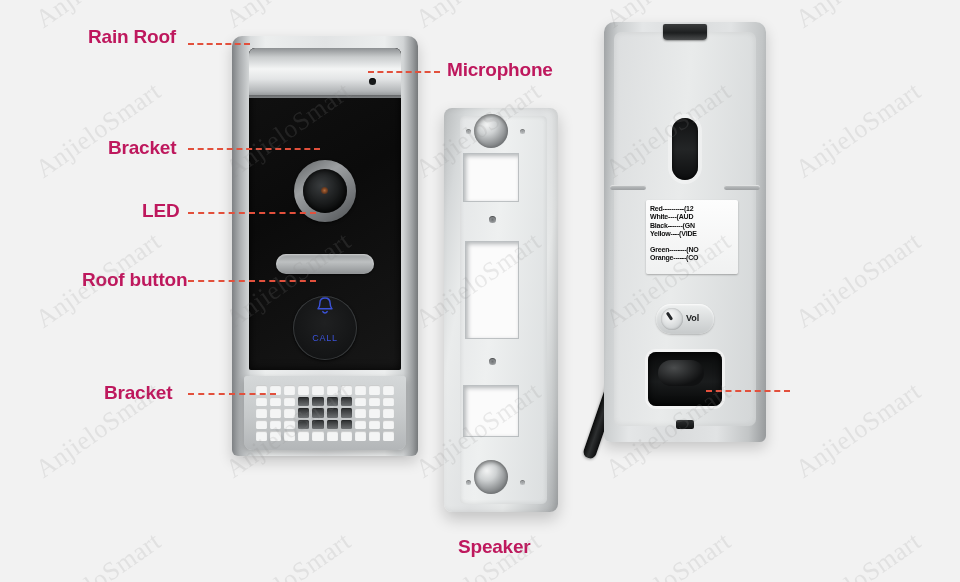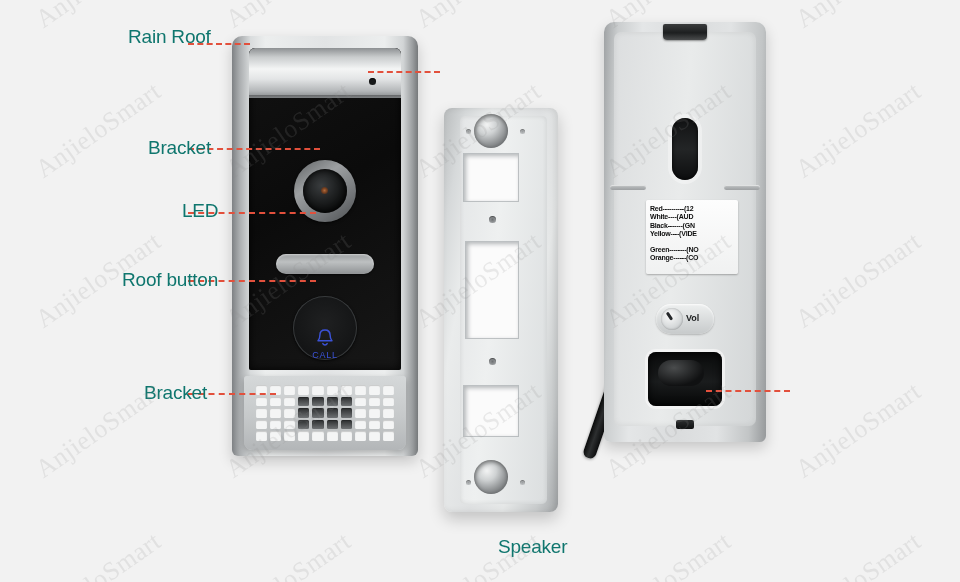--- a/index.html
+++ b/index.html
@@ -32,27 +32,26 @@
     font-weight: 400;
     letter-spacing: 0.5px;
     white-space: nowrap;
     transform: rotate(-35deg);
     transform-origin: left top;
   }
 
   
   .label {
     position: absolute;
-    color: #0f766e;
+    color: #be185d;
     font-size: 19px;
-    font-weight: 400;
+    font-weight: 700;
     white-space: nowrap;
     z-index: 30;
     letter-spacing: -0.2px;
-    margin-left: 40px;
   }
   .leader {
     position: absolute;
     height: 0;
     border-top: 2px dashed #e2503c;
     z-index: 29;
   }
 
   
   .device { position: absolute; z-index: 10; }
@@ -150,21 +149,22 @@
     position: absolute;
     left: 50%; top: 248px;
     width: 64px; height: 64px;
     margin-left: -32px;
     border-radius: 50%;
     background: radial-gradient(circle at 50% 42%, #1f2021 0%, #161718 55%, #0e0f10 100%);
     box-shadow: inset 0 0 0 1px rgba(120,125,130,0.35), 0 1px 3px rgba(0,0,0,0.8);
     display: flex;
     flex-direction: column;
     align-items: center;
-    justify-content: flex-end;
+    justify-content: flex-start;
+    gap: 15px;
   }
   .fu-call svg { display:block; }
   .fu-call-text {
     color: #3b52d8;
     font-size: 9px;
     letter-spacing: 0.8px;
     margin-top: 2px;
     font-family: "Liberation Sans", sans-serif;
   }
   
@@ -547,20 +547,21 @@
 
   <div class="leader" style="left:188px; top:43px;  width:62px;"></div>
   <div class="leader" style="left:368px; top:71px;  width:72px;"></div>
   <div class="leader" style="left:188px; top:148px; width:132px;"></div>
   <div class="leader" style="left:188px; top:212px; width:128px;"></div>
   <div class="leader" style="left:188px; top:280px; width:128px;"></div>
   <div class="leader" style="left:188px; top:393px; width:88px;"></div>
   <div class="leader" style="left:706px; top:390px; width:84px;"></div>
 
   <div class="label" style="left:88px;  top:26px;">Rain Roof</div>
+  <div class="label" style="left:447px; top:59px;">Microphone</div>
   <div class="label" style="left:108px; top:137px;">Bracket</div>
   <div class="label" style="left:142px; top:200px;">LED</div>
   <div class="label" style="left:82px;  top:269px;">Roof button</div>
   <div class="label" style="left:104px; top:382px;">Bracket</div>
 
   <div class="label" style="left:458px; top:536px;">Speaker</div>
 
   <div class="wm-layer" id="wm-layer">
       <div class="wm" style="left: 30px; top: 10px;">AnjieloSmart</div>
       <div class="wm" style="left: 220px; top: 10px;">AnjieloSmart</div>

